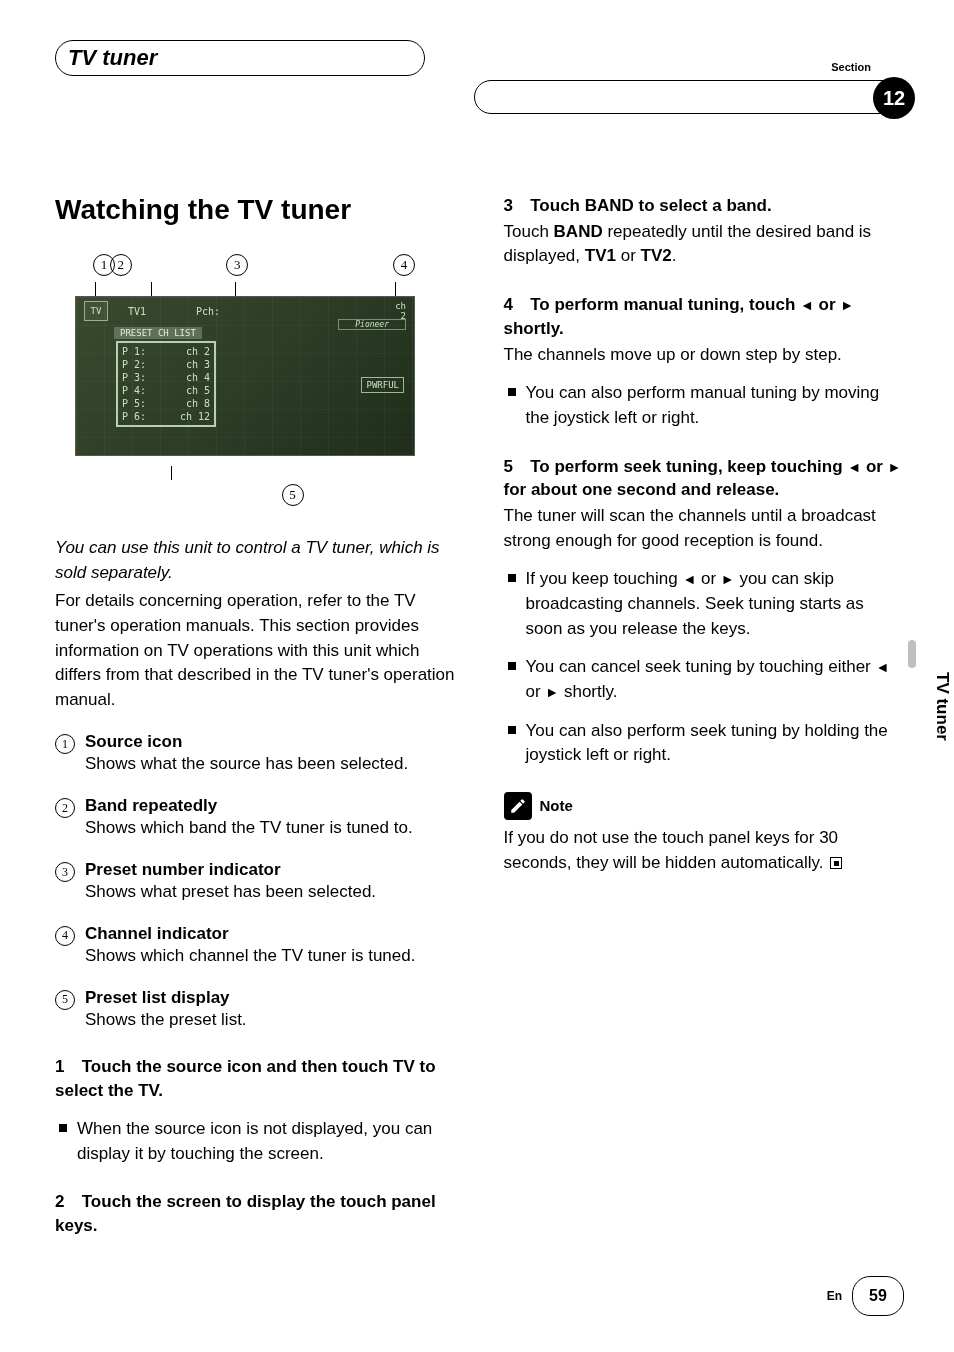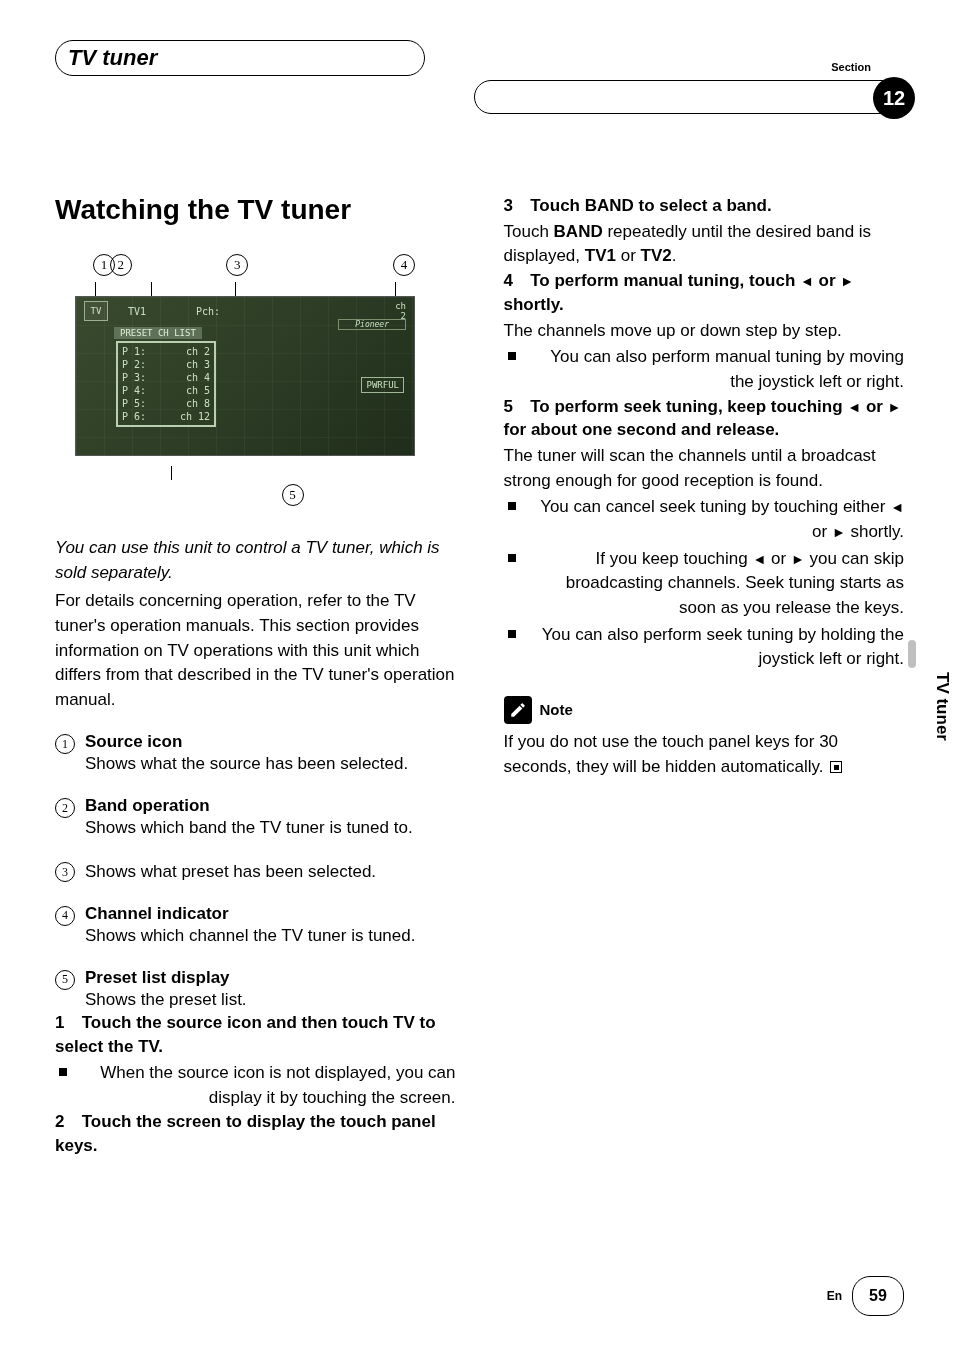--- a/index.html
+++ b/index.html
@@ -215,30 +215,30 @@
       font-family: serif;
       flex-shrink: 0;
       margin-top: 2px;
     }
     .def-body { flex: 1; }
     .def-title { font-weight: bold; }
     .def-desc { line-height: 1.4; }
     .step-heading {
       font-size: 17px;
       font-weight: bold;
+      margin-top: 24px;
       line-height: 1.4;
     }
     .step-num { display: inline-block; width: 22px; }
     .bullet-line {
       font-size: 17px;
       line-height: 1.45;
       display: flex;
       gap: 10px;
-      margin-top: 2px;
-      text-align: right;
+      margin-top: 14px;
     }
     .bullet-mark {
       width: 8px; height: 8px;
       background: #000;
       margin-top: 7px;
       flex-shrink: 0;
       margin-left: 4px;
     }
     .col2-para {
       font-size: 17px;
@@ -407,27 +407,28 @@
     <div class="def-item">
       <span class="def-num">1</span>
       <div class="def-body">
         <div class="def-title">Source icon</div>
         <div class="def-desc">Shows what the source has been selected.</div>
       </div>
     </div>
     <div class="def-item">
       <span class="def-num">2</span>
       <div class="def-body">
-        <div class="def-title">Band operation</div>
+        <div class="def-title">Band repeatedly</div>
         <div class="def-desc">Shows which band the TV tuner is tuned to.</div>
       </div>
     </div>
     <div class="def-item">
       <span class="def-num">3</span>
       <div class="def-body">
+        <div class="def-title">Preset number indicator</div>
         <div class="def-desc">Shows what preset has been selected.</div>
       </div>
     </div>
     <div class="def-item">
       <span class="def-num">4</span>
       <div class="def-body">
         <div class="def-title">Channel indicator</div>
         <div class="def-desc">Shows which channel the TV tuner is tuned.</div>
       </div>
     </div>
@@ -475,27 +476,27 @@
     </div>
 
     <div class="step-heading">
       <span class="step-num">5</span>
       <span>To perform seek tuning, keep touching </span><span class="tri">◄</span><span> or </span><span class="tri">►</span><span> for about one second and release.</span>
     </div>
     <p class="col2-para">The tuner will scan the channels until a broadcast strong enough for good reception is found.</p>
     <div class="bullet-line">
       <span class="bullet-mark"></span>
       <span>
-        <span>You can cancel seek tuning by touching either </span><span class="tri">◄</span><span> or </span><span class="tri">►</span><span> shortly.</span>
+        <span>If you keep touching </span><span class="tri">◄</span><span> or </span><span class="tri">►</span><span> you can skip broadcasting channels. Seek tuning starts as soon as you release the keys.</span>
       </span>
     </div>
     <div class="bullet-line">
       <span class="bullet-mark"></span>
       <span>
-        <span>If you keep touching </span><span class="tri">◄</span><span> or </span><span class="tri">►</span><span> you can skip broadcasting channels. Seek tuning starts as soon as you release the keys.</span>
+        <span>You can cancel seek tuning by touching either </span><span class="tri">◄</span><span> or </span><span class="tri">►</span><span> shortly.</span>
       </span>
     </div>
     <div class="bullet-line">
       <span class="bullet-mark"></span>
       <span>You can also perform seek tuning by holding the joystick left or right.</span>
     </div>
 
     <div class="note-row">
       <span class="note-icon">
         <svg viewBox="0 0 24 24">

